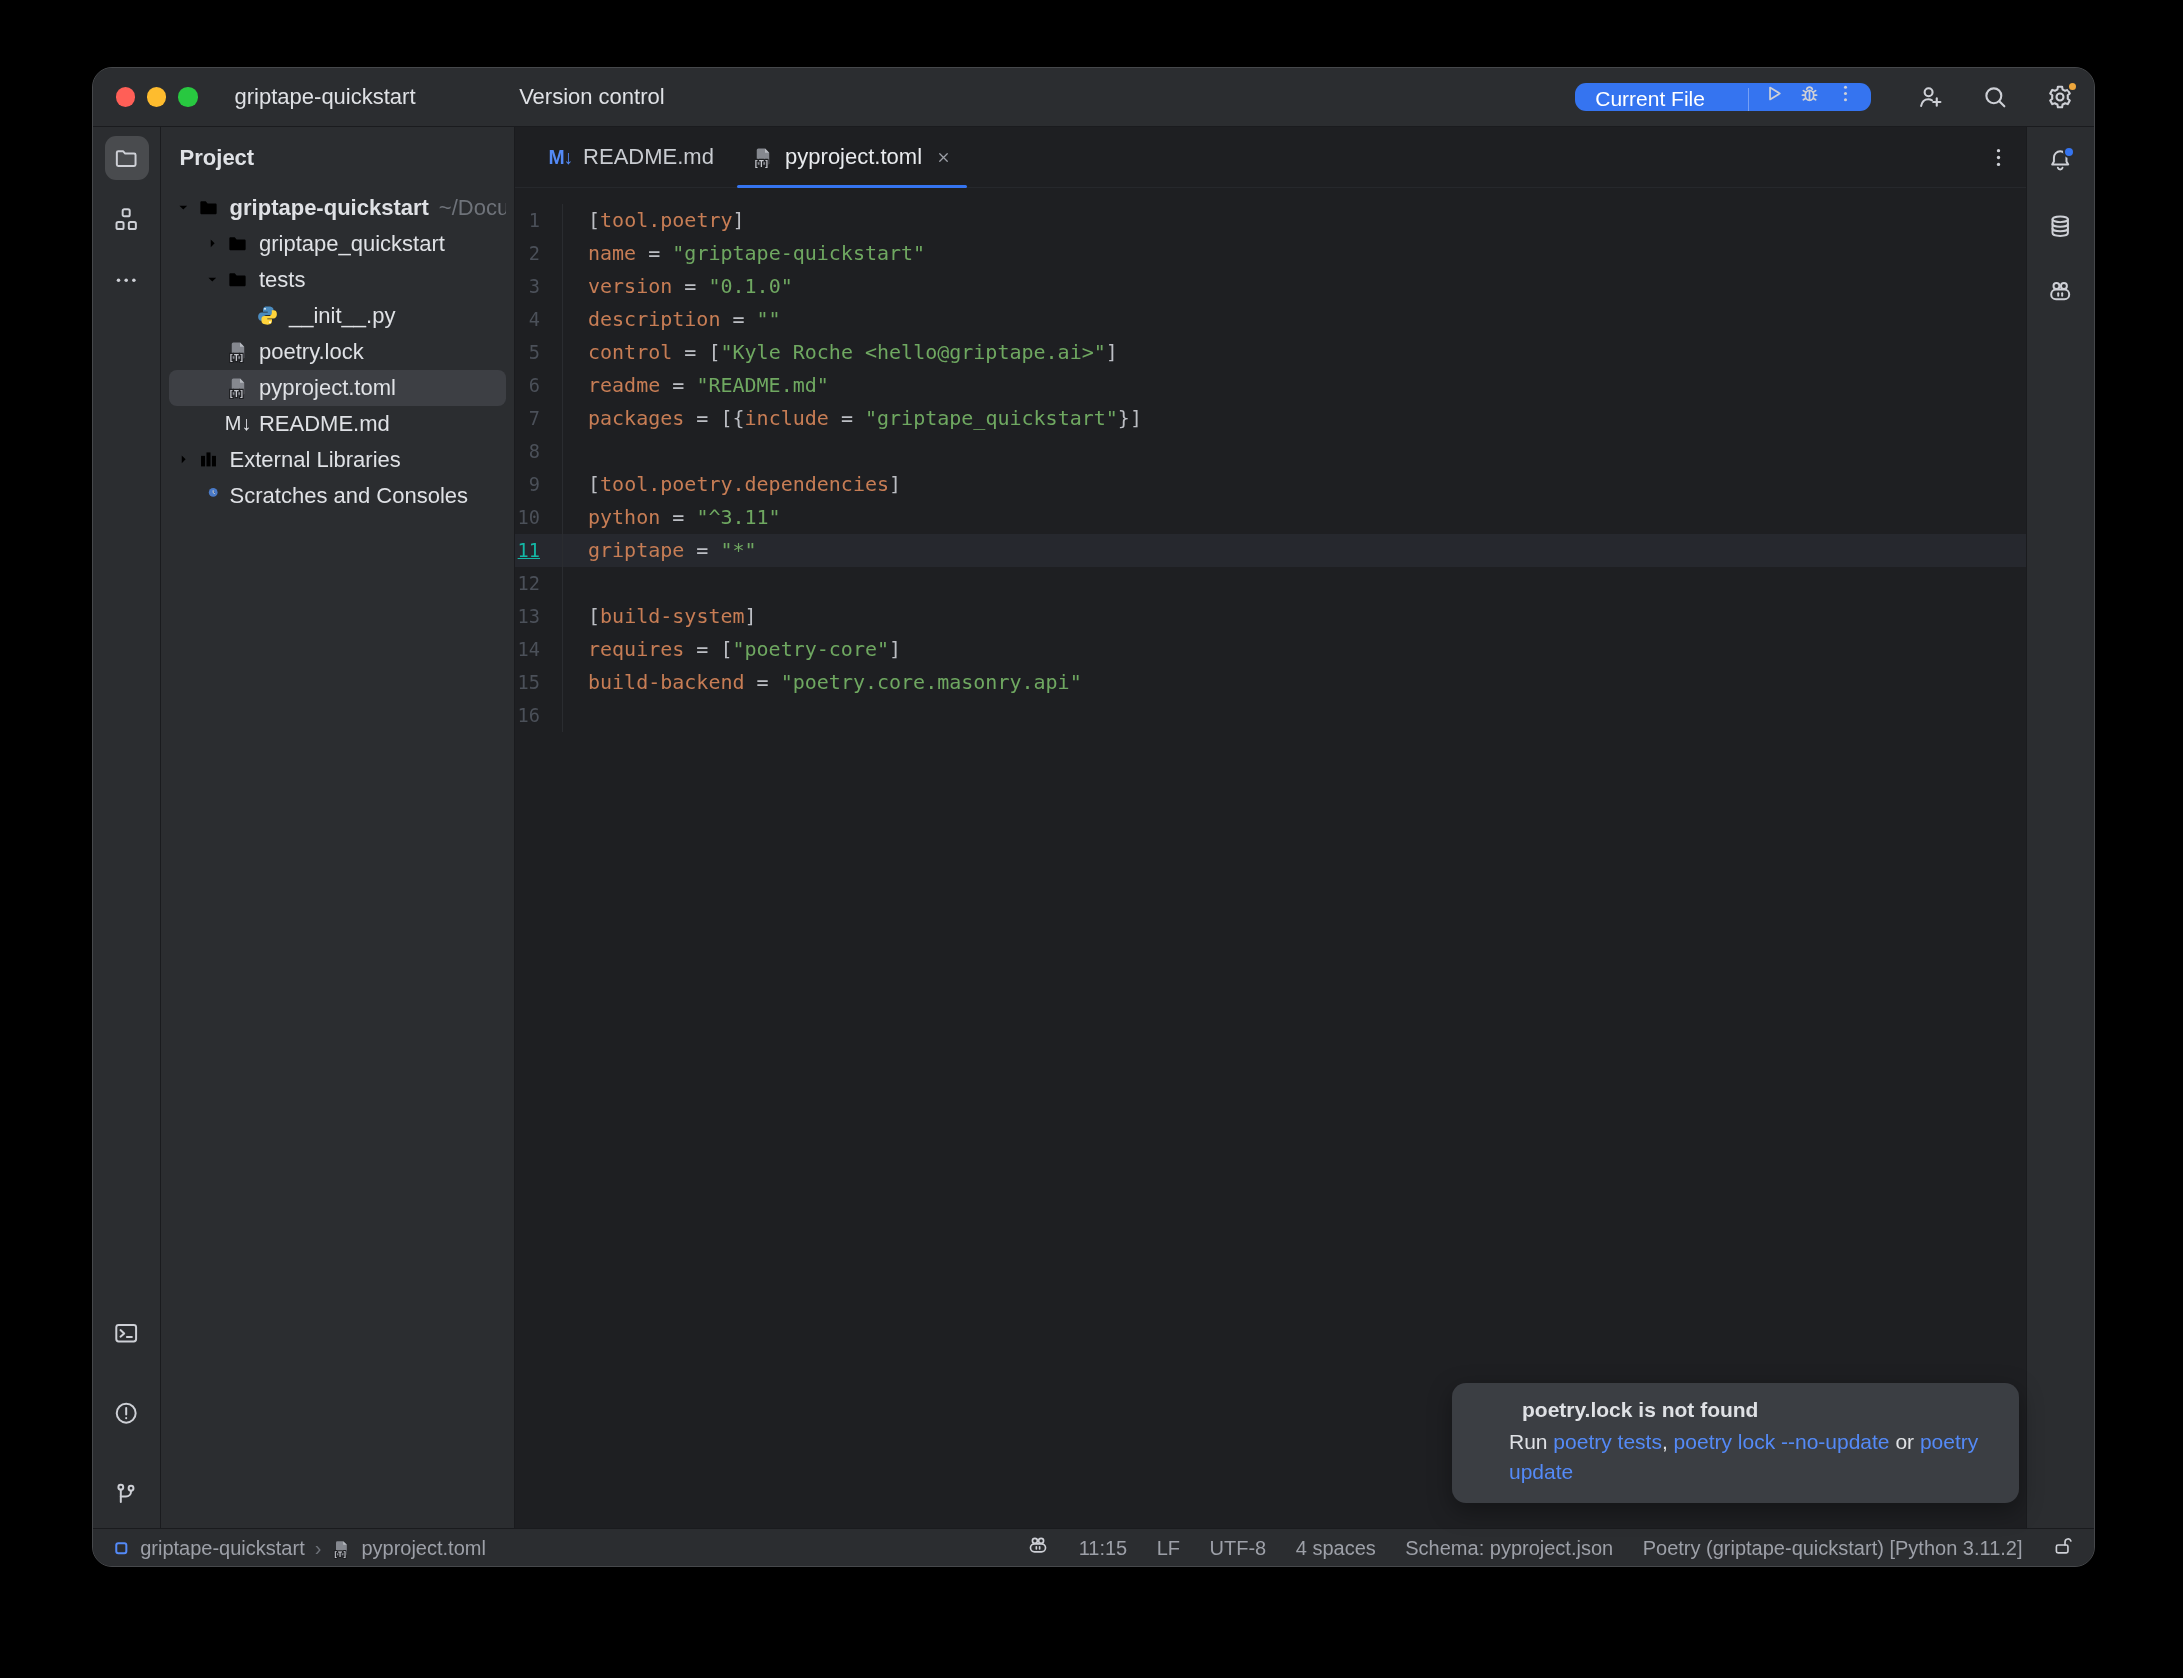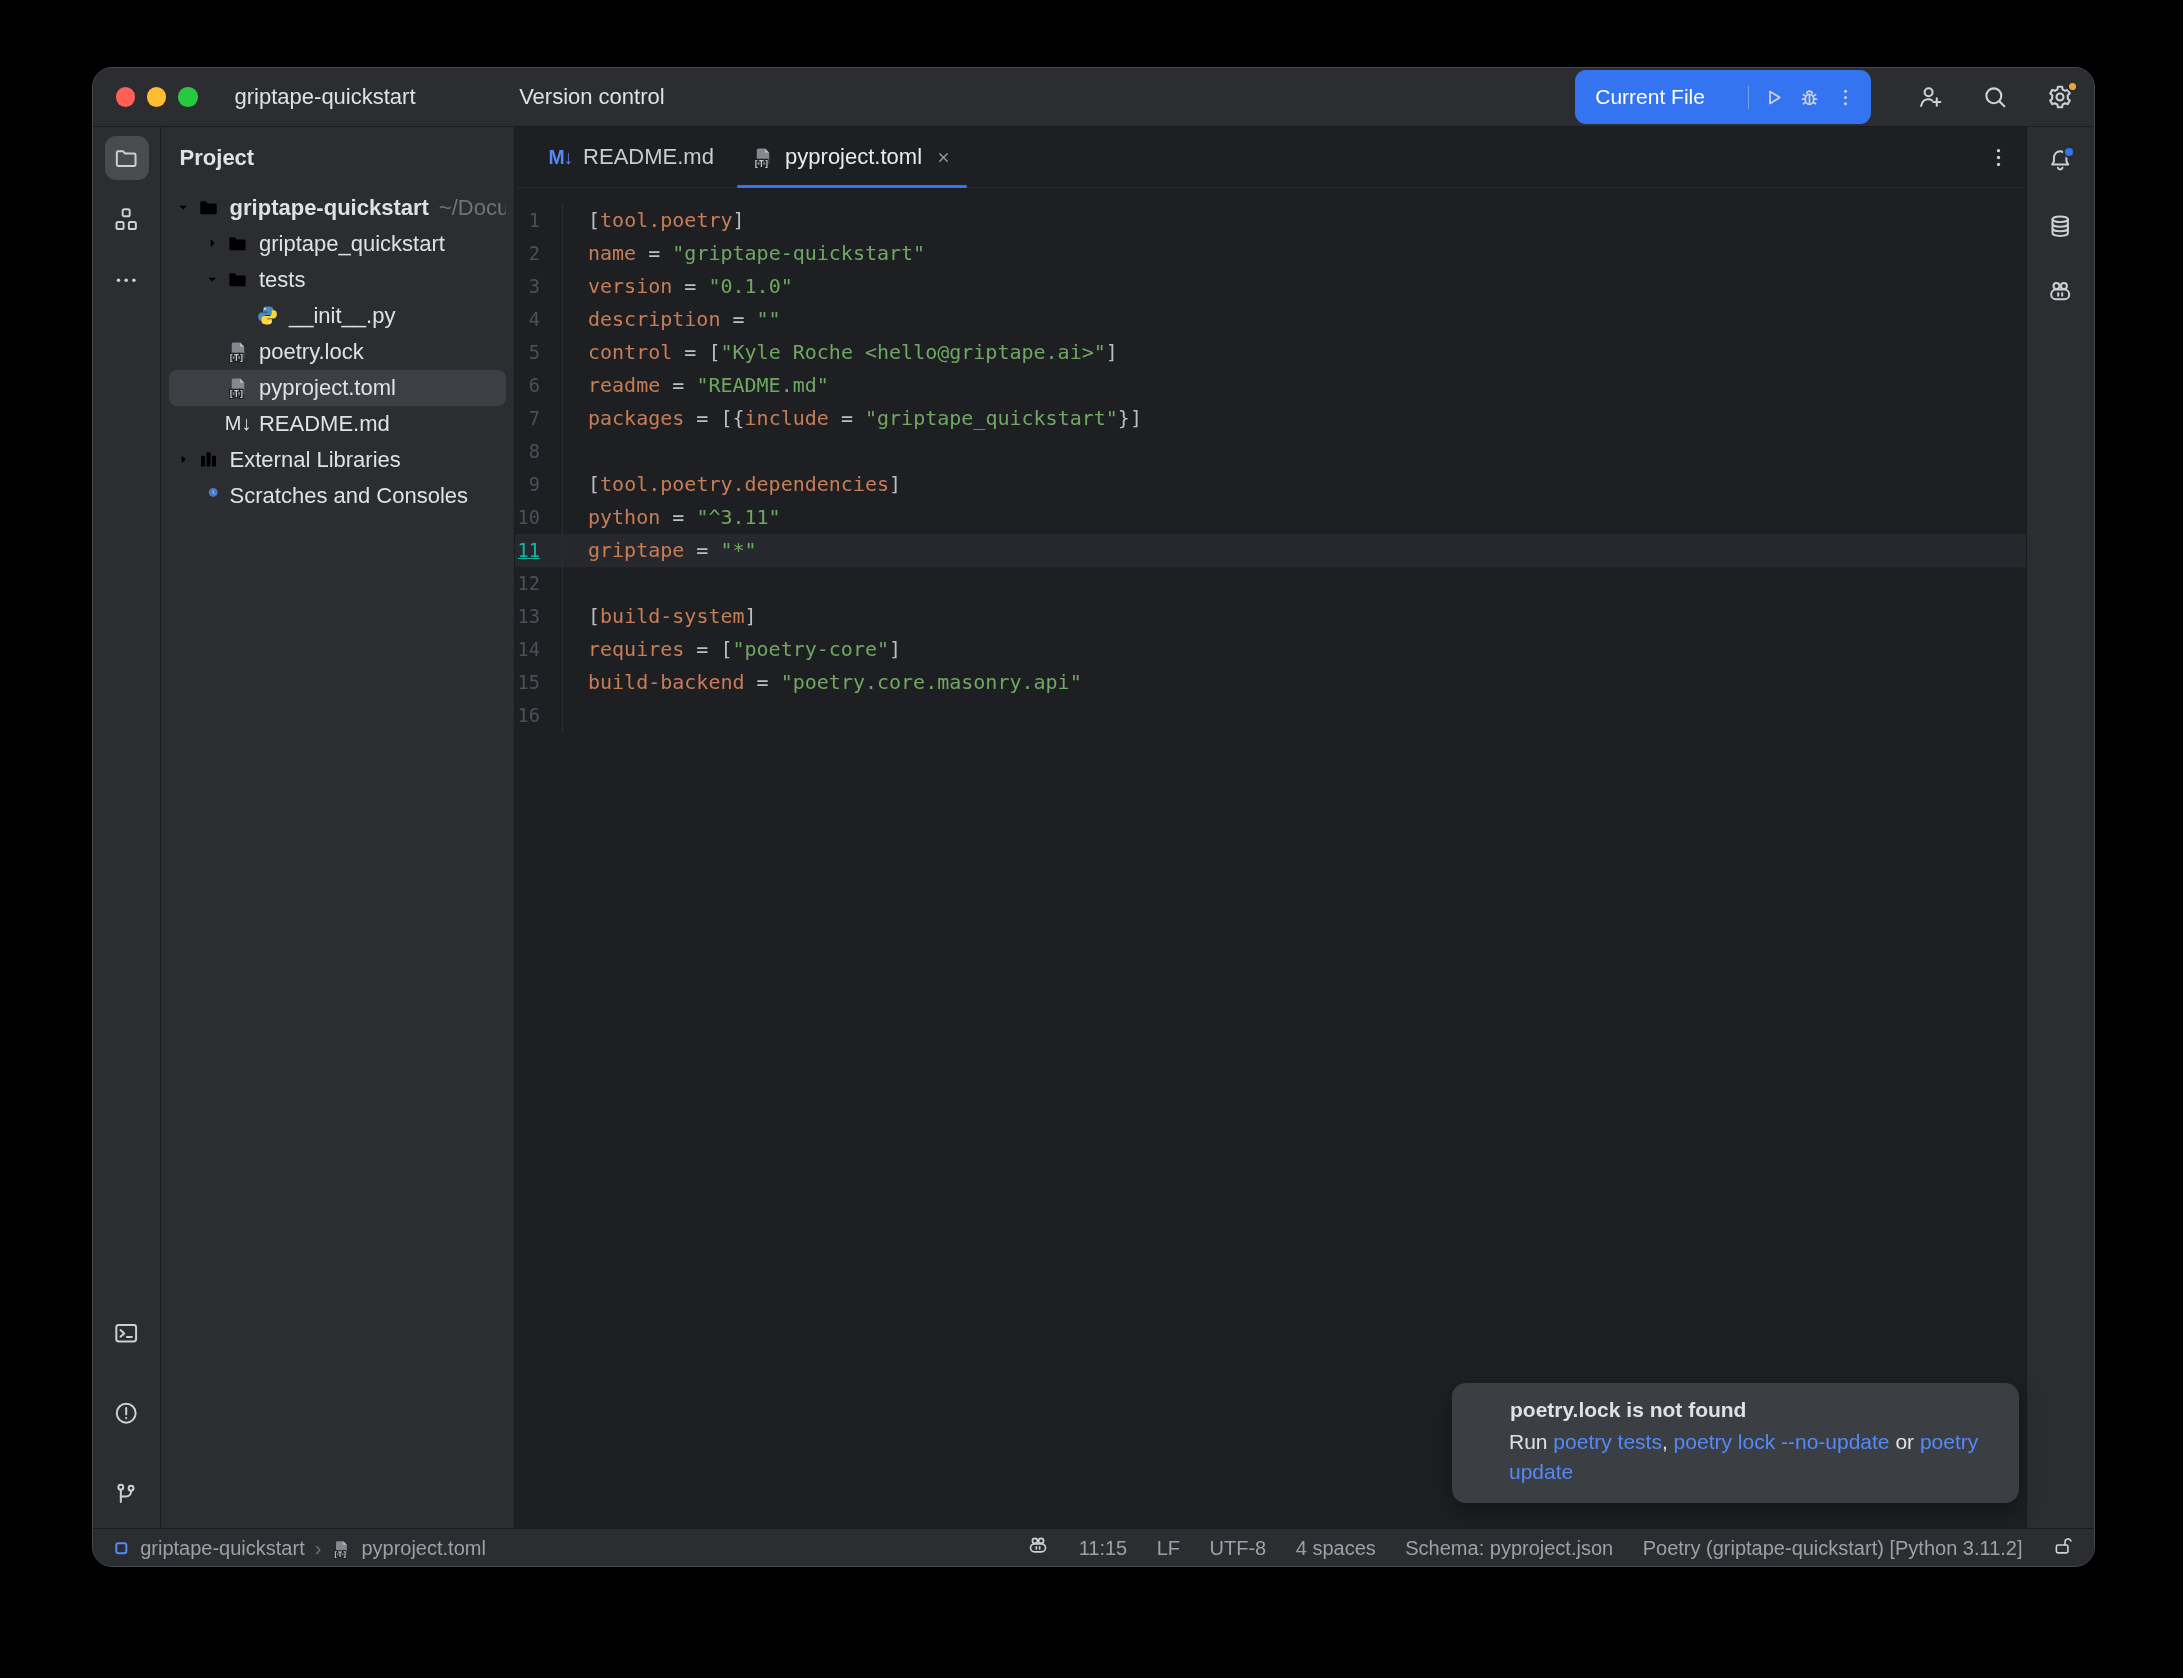--- a/index.html
+++ b/index.html
@@ -24,21 +24,21 @@
   
   .titlebar{height:59px;display:flex;align-items:center;padding:0 20px 0 23px;background:var(--panel);border-bottom:0.8px solid var(--border);}
   .traffic{display:flex;gap:11.7px;align-items:center;}
   .tl{width:19.4px;height:19.4px;border-radius:50%;display:inline-block;}
   .tl.red{background:var(--traffic-red);} .tl.yellow{background:var(--traffic-yellow);} .tl.green{background:var(--traffic-green);}
   .tb-widget{display:flex;align-items:center;gap:9.3px;color:var(--text);font-size:22px;font-weight:500;}
   .proj-sel{margin-left:37px;}
   .vcs{margin-left:40px;}
   .chev-dim{color:#9DA0A8;}
   .tb-right{margin-left:auto;display:flex;align-items:center;}
-  .run-widget{height:54px;background:var(--accent);border-radius:11px;display:flex;align-items:center;padding:0 7.8px 0 20px;color:#fff;}
+  .run-widget{height:28px;background:var(--accent);border-radius:11px;display:flex;align-items:flex-end;padding:0 7.8px 0 20px;color:#fff;}
   .run-label{font-size:21px;font-weight:500;}
   .run-widget .chev-w{color:#fff;margin:0 7.8px 0 9.3px;}
   .run-divider{width:0.8px;height:23px;background:rgba(255,255,255,.32);margin:0 6.2px;}
   .rw-btn{width:36px;height:36px;justify-content:center;color:rgba(15,21,36,.72);}
   .rw-btn.light{color:#fff;}
   .tb-icons{display:flex;gap:37px;margin-left:45px;color:var(--icon);}
   .tb-icons .ic{width:28px;height:28px;}
   .gear-wrap{position:relative;}
   .gear-badge{position:absolute;top:-2.3px;right:-3.9px;width:11px;height:11px;border-radius:50%;background:var(--badge-orange);border:2.3px solid var(--panel);}
 
@@ -80,21 +80,21 @@
   .line .ln{width:47px;flex:none;text-align:right;padding-right:22px;color:var(--lnum);font-size:18.6px;}
   .line .lc{flex:1;height:100%;display:flex;align-items:center;border-left:0.8px solid #2A2C30;padding-left:25px;white-space:pre;}
   .line.cur{background:var(--current-line);}
   .line.cur .ln{color:#14b8a6;text-decoration:underline;}
   .tk-k{color:var(--key-orange);} .tk-s{color:var(--string-green);} .tk-p,.tk-o{color:var(--punct);}
   .inspect-ok{position:absolute;top:17px;right:23px;color:var(--check-green);}
 
   
   .balloon{position:absolute;right:7px;bottom:25px;width:567px;background:#3B3E43;border-radius:14px;
     padding:15.5px 22px 17px 20px;color:var(--text);font-size:21px;box-shadow:0 7.8px 23px rgba(0,0,0,.35);}
-  .balloon-head{display:flex;align-items:center;gap:14px;font-weight:700;}
+  .balloon-head{display:flex;align-items:center;gap:26px;font-weight:700;}
   .balloon-body{margin:4.7px 0 0 37px;line-height:29.5px;}
   .balloon-body a{color:var(--link);text-decoration:none;}
 
   
   .statusbar{height:40px;display:flex;align-items:center;padding:0 20px 0 18.6px;background:var(--panel);
     border-top:0.8px solid var(--border);color:var(--dim);font-size:20px;}
   .sb-left{display:flex;align-items:center;gap:10px;}
   .sb-right{margin-left:auto;display:flex;align-items:center;gap:29.5px;justify-content:space-between;}
   .sb-seg{white-space:nowrap;}
   .sb-chev{color:var(--faint);}

